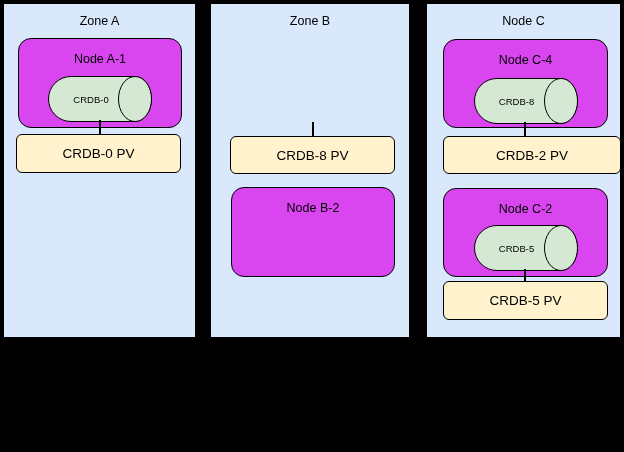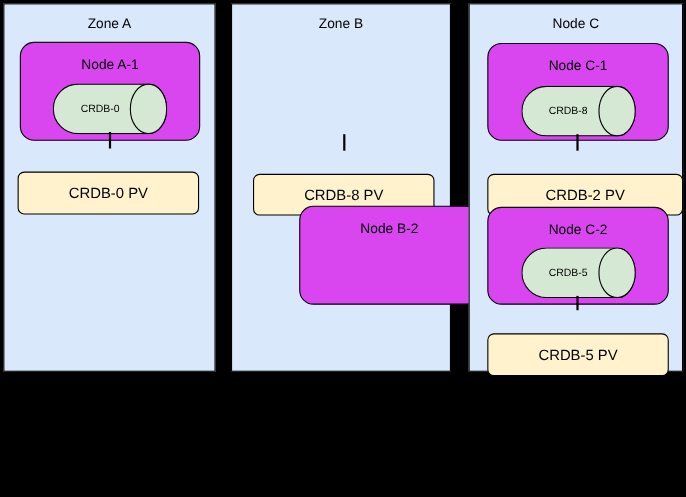--- a/index.html
+++ b/index.html
@@ -36,33 +36,32 @@
     font-size:9.5px;
   }
   .connector{
     position:absolute;width:2px;background:#000;
   }
   .pv{
     position:absolute;height:39px;background:#fff2cc;border:1px solid #000;
     border-radius:6px;box-sizing:border-box;
     display:flex;align-items:center;justify-content:center;
     font-size:13.5px;
-    margin-top:22px;
   }
   
   .zone-a .node-1{left:14px;top:34px;width:164px;height:90px;}
   .zone-a .node-1 .cylinder{top:37px;}
   .zone-a .conn-1{left:95px;top:116px;height:15px;}
   .zone-a .pv-1{left:12px;top:130px;width:165px;}
   
   .zone-b .node-1{left:20px;top:35px;width:165px;height:90px;}
   .zone-b .node-1 .cylinder{top:39px;}
   .zone-b .conn-1{left:101px;top:118px;height:15px;}
   .zone-b .pv-1{left:19px;top:132px;width:165px;height:38px;}
-  .zone-b .node-2{left:20px;top:183px;width:164px;height:90px;margin-left:41px;}
+  .zone-b .node-2{left:20px;top:183px;width:164px;height:90px;}
   
   .zone-c .node-1{left:16px;top:35px;width:165px;height:89px;}
   .zone-c .node-1 .cylinder{top:38px;}
   .zone-c .conn-1{left:97px;top:118px;height:15px;}
   .zone-c .pv-1{left:16px;top:132px;width:178px;height:38px;}
   .zone-c .node-2{left:16px;top:184px;width:165px;height:89px;}
   .zone-c .node-2 .cylinder{top:36px;}
   .zone-c .conn-2{left:97px;top:265px;height:13px;}
   .zone-c .pv-2{left:16px;top:277px;width:165px;}
 </style>
@@ -92,21 +91,21 @@
     <div class="connector conn-1"></div>
     <div class="pv pv-1">CRDB-8 PV</div>
     <div class="node node-2">
       <div class="node-label">Node B-2</div>
     </div>
   </div>
 
   <div class="zone zone-c">
     <div class="zone-label">Node C</div>
     <div class="node node-1">
-      <div class="node-label">Node C-1</div>
+      <div class="node-label">Node C-4</div>
       <div class="cylinder">
         <svg width="104" height="46" viewBox="0 0 104 46">
           <path d="M 87 0.5 H 23 A 22.5 22.5 0 0 0 23 45.5 H 87 A 16.5 22.5 0 0 0 87 0.5 Z" fill="#d5e8d4" stroke="#000" stroke-width="1"></path>
           <ellipse cx="87" cy="23" rx="16.5" ry="22.5" fill="#d5e8d4" stroke="#000" stroke-width="1"></ellipse>
         </svg>
         <div class="cyl-label">CRDB-8</div>
       </div>
     </div>
     <div class="connector conn-1"></div>
     <div class="pv pv-1">CRDB-2 PV</div>

